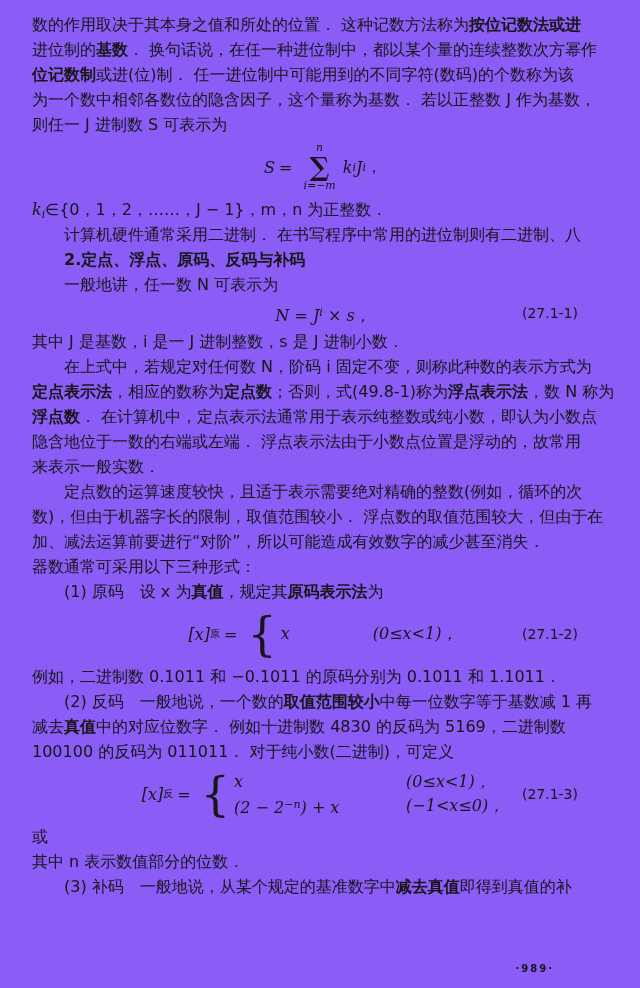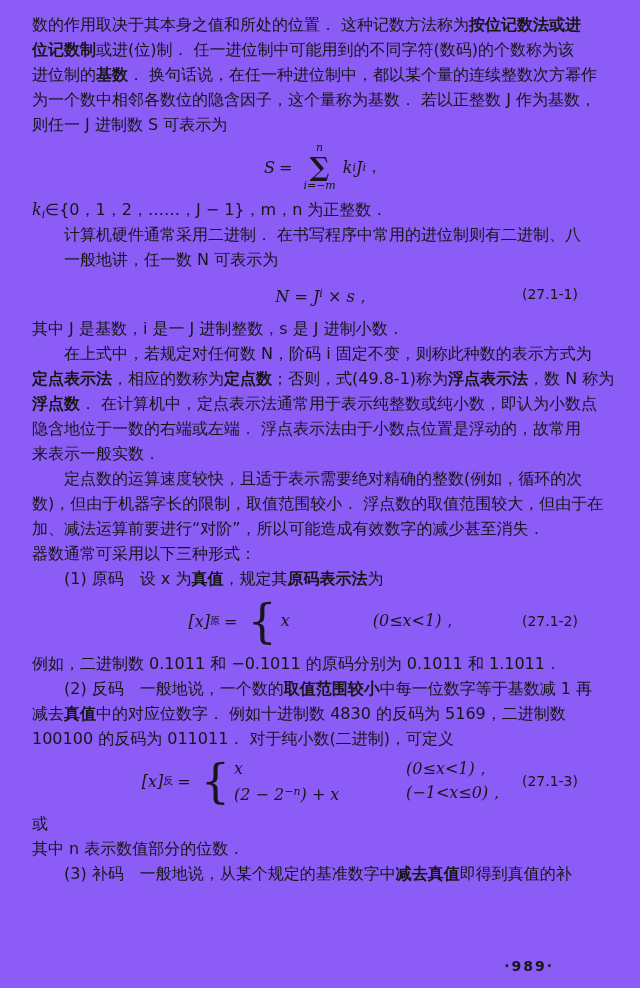--- a/index.html
+++ b/index.html
@@ -5,47 +5,47 @@
   html,body{margin:0;padding:0;}
   body{width:640px;height:988px;background:#fcfbf8;font-family:"DejaVu Sans","Liberation Sans",sans-serif;color:#161616;}
   .page{position:relative;width:640px;height:988px;overflow:hidden;background:#8b5cf6;}
   .text{position:absolute;left:32px;top:12px;width:582px;font-size:16px;}
   .line{height:25px;line-height:25px;white-space:nowrap;}
   .ind{padding-left:2em;}
   .b{font-weight:bold;}
   .v{font-style:italic;font-family:"DejaVu Serif","Liberation Serif",serif;}
   .m{margin:0 4px;}
   .formula{position:relative;text-align:center;white-space:nowrap;font-family:"DejaVu Serif","Liberation Serif",serif;}
-  .f-single{height:28px;line-height:28px;margin:8px 0;}
+  .f-single{height:28px;line-height:28px;margin:2px 0;}
   .f-sum{height:56px;margin:2px 0;display:flex;align-items:center;justify-content:center;}
   .f-cases{height:54px;margin:3px 0;display:flex;align-items:center;justify-content:center;}
   .eqnum{position:absolute;right:36px;top:50%;transform:translateY(-50%);font-family:"DejaVu Sans",sans-serif;font-size:14px;}
   .sigma-block{display:inline-flex;flex-direction:column;align-items:center;margin:0 7px;vertical-align:middle;}
   .sigma{font-size:26px;line-height:26px;font-weight:bold;}
   .lim{font-size:11px;line-height:12px;font-style:italic;}
   .small{font-size:11px;}
   sub.small{vertical-align:-3px;}
   sup.small{vertical-align:5px;}
   .cnsub{font-size:10px;vertical-align:-4px;font-family:"DejaVu Sans",sans-serif;}
   .brace{font-size:46px;font-weight:400;line-height:46px;margin:0 4px 0 6px;font-family:"DejaVu Serif",serif;}
   .case-rows{display:inline-flex;flex-direction:column;text-align:left;}
   .case-row{display:flex;line-height:24px;height:24px;align-items:center;}
   .expr-w1{display:inline-block;min-width:92px;}
   .expr-w2{display:inline-block;min-width:172px;}
-  .footer{position:absolute;right:86px;bottom:14px;font-weight:bold;font-size:14px;letter-spacing:2px;}
+  .footer{position:absolute;right:86px;bottom:14px;font-weight:bold;font-size:10px;letter-spacing:2px;}
 </style>
 </head>
 <body>
 
 <div class="page">
   <div class="text">
 
     <div class="line"><span>数的作用取决于其本身之值和所处的位置． 这种记数方法称为</span><span class="b">按位记数法或进</span></div>
+    <div class="line"><span>进位制的</span><span class="b">基数</span><span>． 换句话说，在任一种进位制中，都以某个量的连续整数次方幂作</span></div>
     <div class="line"><span class="b">位记数制</span><span>或进(位)制． 任一进位制中可能用到的不同字符(数码)的个数称为该</span></div>
-    <div class="line"><span>进位制的</span><span class="b">基数</span><span>． 换句话说，在任一种进位制中，都以某个量的连续整数次方幂作</span></div>
     <div class="line"><span>为一个数中相邻各数位的隐含因子，这个量称为基数． 若以正整数 J 作为基数，</span></div>
     <div class="line"><span>则任一 J 进制数 S 可表示为</span></div>
 
     <div class="formula f-sum">
       <span class="v">S</span>
       <span class="m">=</span>
       <span class="sigma-block">
         <span class="lim">n</span>
         <span class="sigma">∑</span>
         <span class="lim">i=−m</span>
@@ -54,20 +54,21 @@
         <sub class="small v">i</sub>
         <span class="v">J</span>
         <sup class="small v">i</sup>
         <span>，</span>
     </div>
 
     <div class="line"><span class="v">k</span><sub class="small v">i</sub><span>∈{0，1，2，……，J − 1}，m，n 为正整数．</span></div>
 
     <div class="line ind"><span>计算机硬件通常采用二进制． 在书写程序中常用的进位制则有二进制、八</span></div>
 
+    <div class="line ind b"><span>2.定点、浮点、原码、反码与补码</span></div>
 
     <div class="line ind"><span>一般地讲，任一数 N 可表示为</span></div>
 
     <div class="formula f-single">
       <span class="v">N = J</span><sup class="small v">i</sup><span class="v"> × s，</span>
       <span class="eqnum">(27.1-1)</span>
     </div>
 
     <div class="line"><span>其中 J 是基数，i 是一 J 进制整数，s 是 J 进制小数．</span></div>
 

